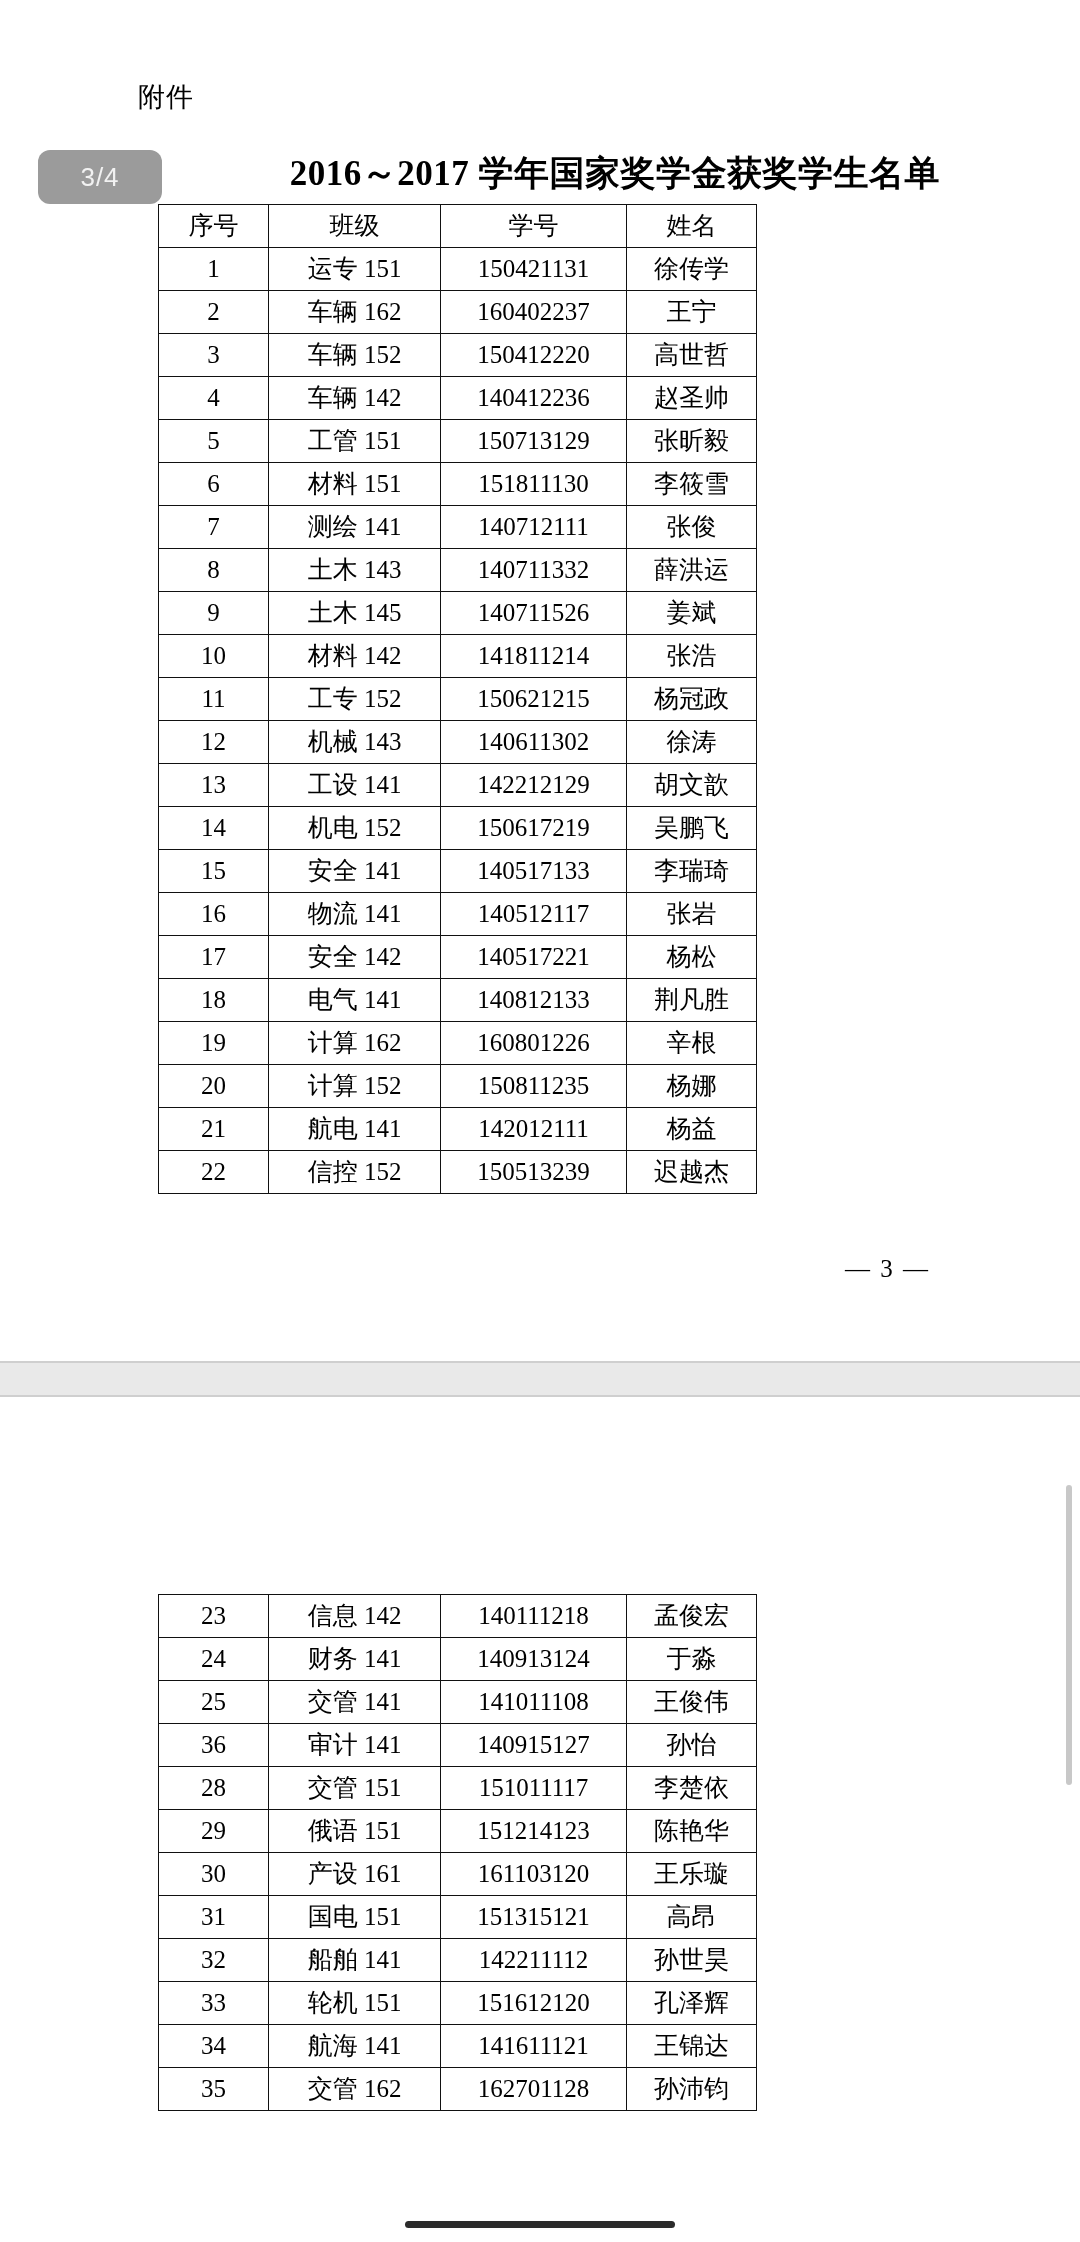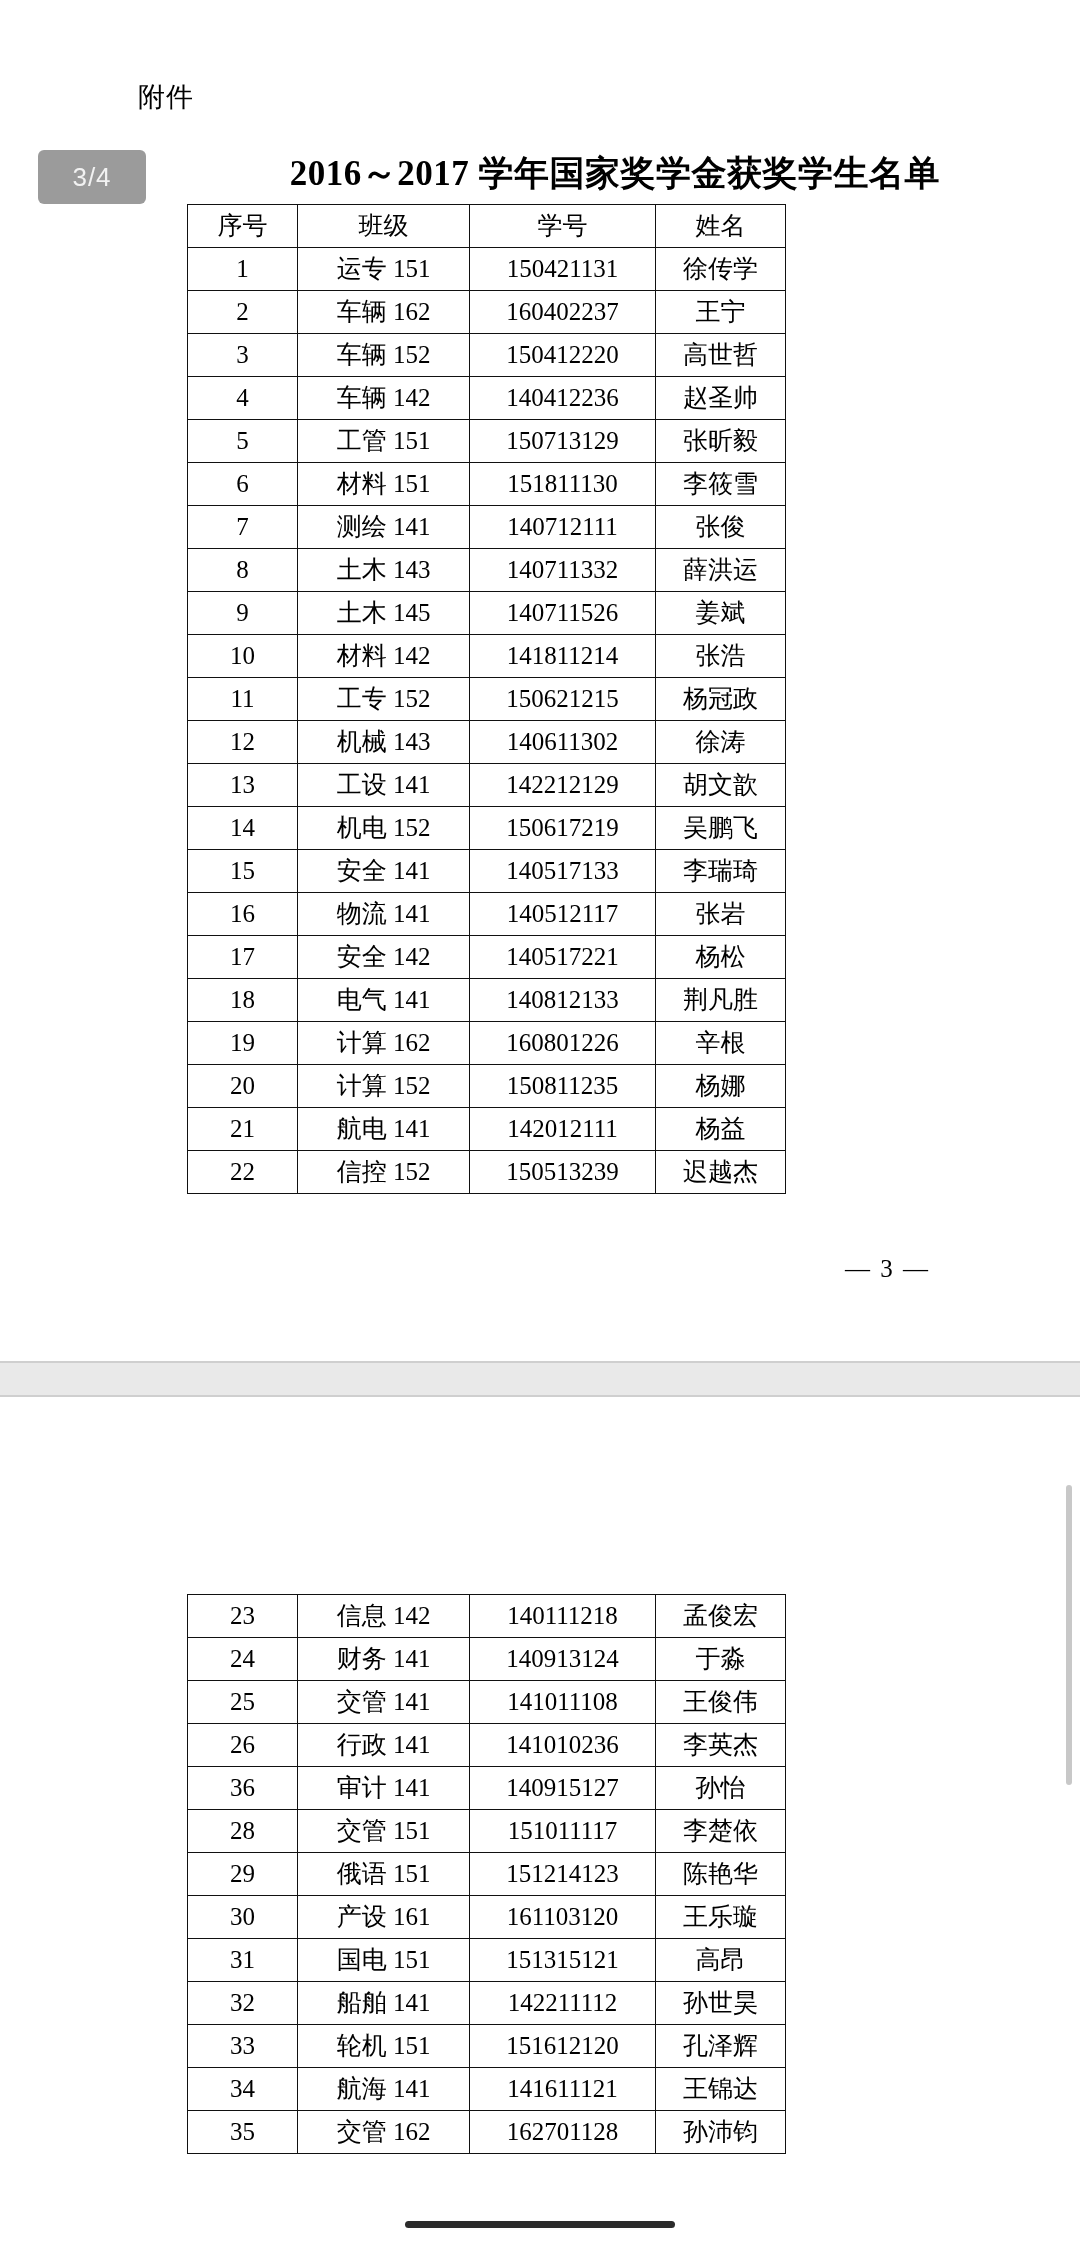--- a/index.html
+++ b/index.html
@@ -36,24 +36,24 @@
     font-size: 27px;
     font-family: "Liberation Serif", serif;
     letter-spacing: 1px;
     margin-top: 21px;
   }
 
   .page-badge {
     position: absolute;
     left: 38px;
     top: 150px;
-    width: 108px;
+    width: 124px;
     height: 54px;
     background: #9b9b9b;
-    border-radius: 6px;
+    border-radius: 12px;
     color: #f2f2f2;
     font-family: "Liberation Sans", sans-serif;
     font-size: 26px;
     display: flex;
     align-items: center;
     justify-content: center;
     letter-spacing: 1px;
   }
 
   .doc-title {
@@ -66,21 +66,20 @@
     font-weight: bold;
     font-family: "Liberation Serif", serif;
     letter-spacing: 0.5px;
     white-space: nowrap;
   }
 
   table.list {
     border-collapse: collapse;
     position: absolute;
     table-layout: fixed;
-    margin-left: 29px;
   }
   table.list td, table.list th {
     border: 1.5px solid #111;
     text-align: center;
     font-family: "Liberation Serif", serif;
     font-size: 25px;
     height: 42px;
     padding: 0;
     line-height: 42px;
     white-space: nowrap;
@@ -358,26 +357,20 @@
           <td>140913124</td>
           <td>于淼</td>
         </tr>
         <tr>
           <td>25</td>
           <td>交管 141</td>
           <td>141011108</td>
           <td>王俊伟</td>
         </tr>
         <tr>
-          <td>26</td>
-          <td>行政 141</td>
-          <td>141010236</td>
-          <td>李英杰</td>
-        </tr>
-        <tr>
           <td>36</td>
           <td>审计 141</td>
           <td>140915127</td>
           <td>孙怡</td>
         </tr>
         <tr>
           <td>28</td>
           <td>交管 151</td>
           <td>151011117</td>
           <td>李楚依</td>

